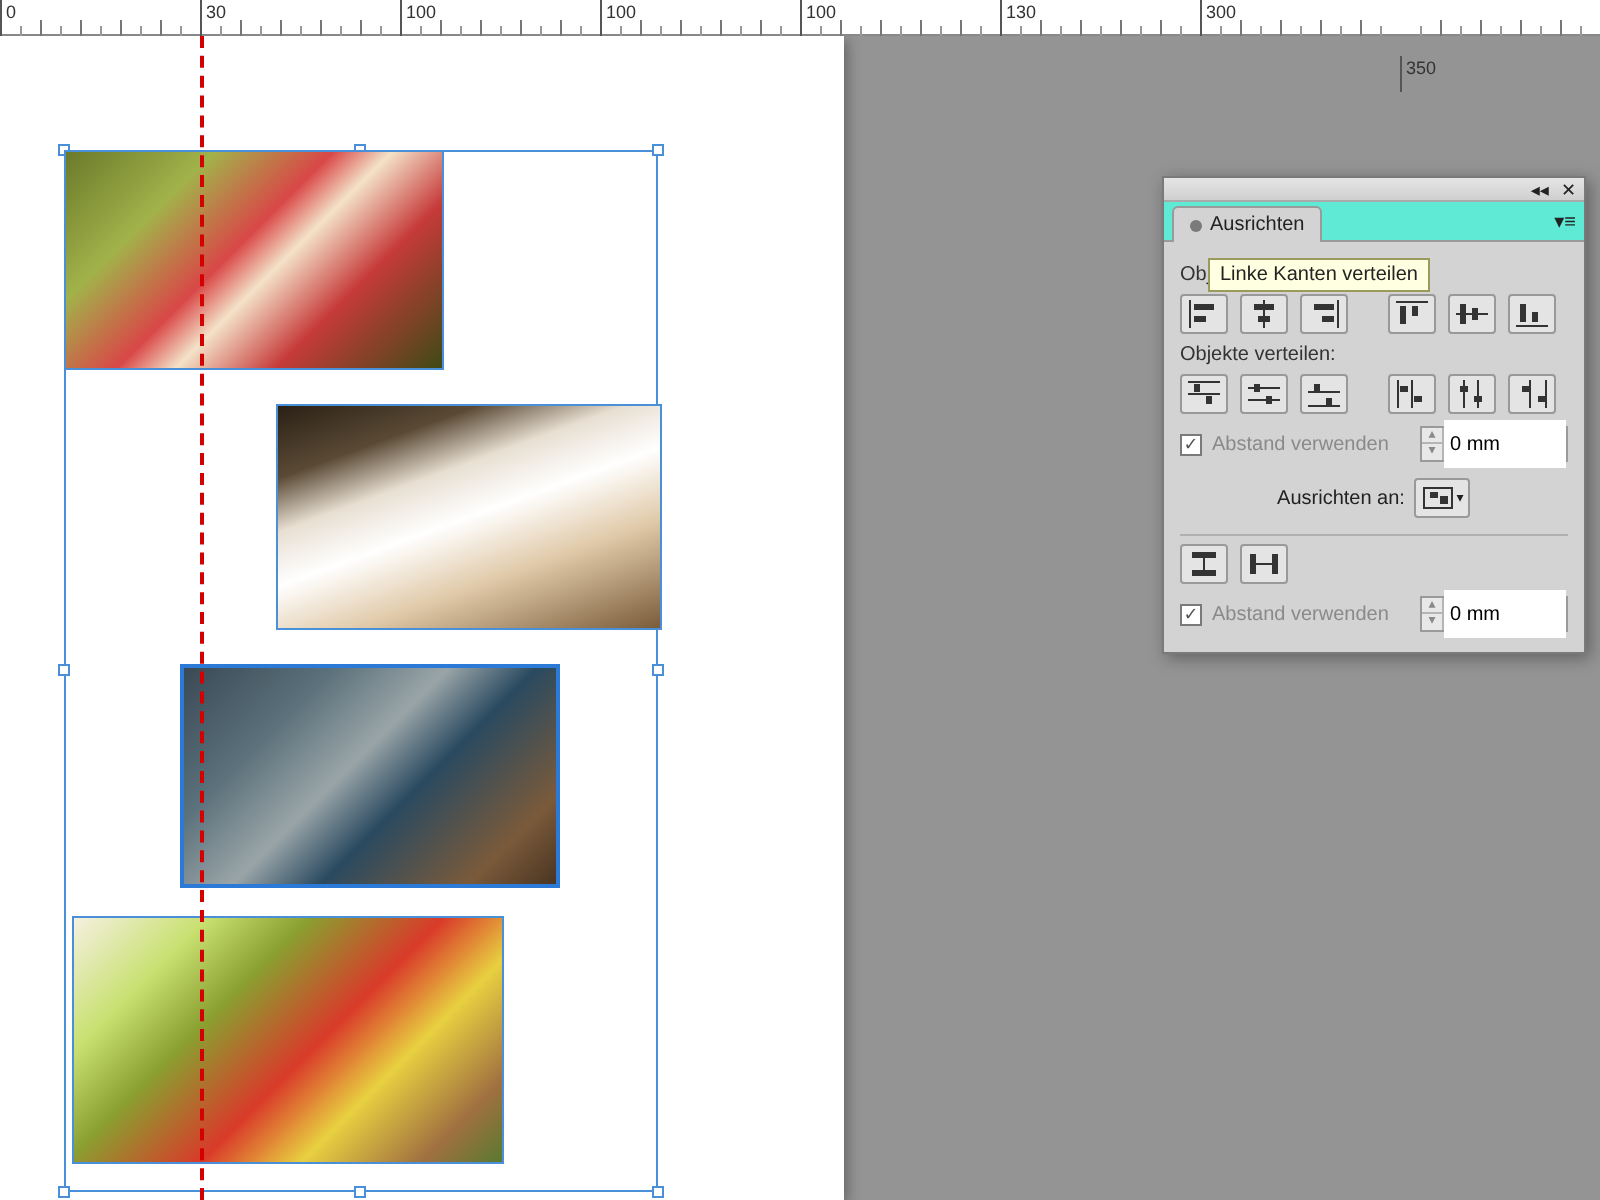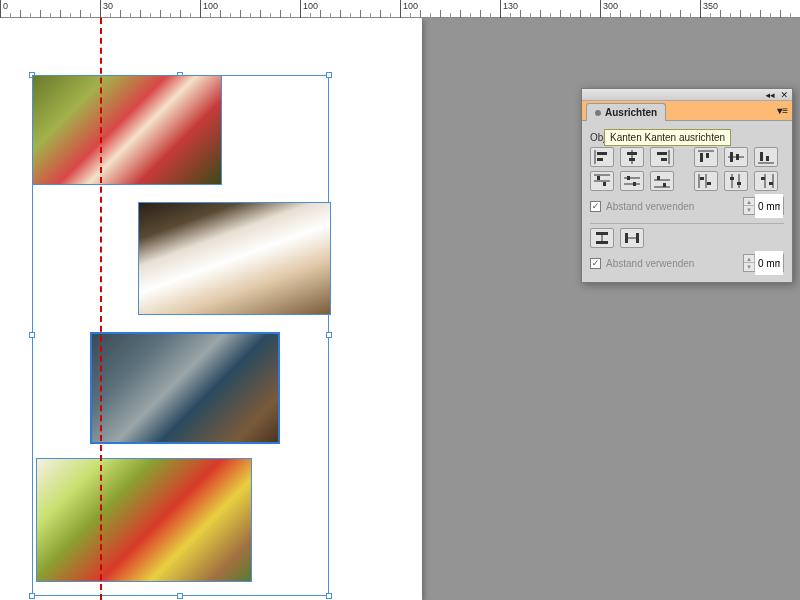--- a/index.html
+++ b/index.html
@@ -29,38 +29,38 @@
 .img-frame .ph { width: 100%; height: 100%; }
 
 .ph1 { background: linear-gradient(135deg,#6a7a2a 0%,#a2b24a 25%,#d94747 45%,#f4e2c8 55%,#c63a3a 72%,#3e4a17 100%); }
 .ph2 { background: linear-gradient(160deg,#2a2015 0%,#5a4a35 20%,#e8dfd2 35%,#fff 50%,#e0c9a8 70%,#7a5c3a 100%); }
 .ph3 { background: linear-gradient(135deg,#3a4a55 0%,#5a707a 25%,#9aa5a8 45%,#2a4a60 60%,#7a5a3a 85%,#4a3522 100%); }
 .ph4 { background: linear-gradient(135deg,#f5f0e0 0%,#c8e070 20%,#8aa030 35%,#d93a2a 55%,#e8d040 70%,#a07040 88%,#5a7a30 100%); }
 
 .panel { position: absolute; top: 70px; left: 581px; width: 212px; background: #d3d3d3; border: 1px solid #7a7a7a; box-shadow: 2px 2px 8px rgba(0,0,0,.35); font-size: 10px; color: #222; z-index: 20; }
 .panel-top { height: 12px; background: linear-gradient(#e5e5e5,#cfcfcf); border-bottom: 1px solid #aaa; display: flex; justify-content: flex-end; align-items: center; gap: 6px; padding: 0 4px; }
 .panel-top span { font-size: 9px; cursor: default; }
-.panel-tabs { display: flex; background: #fdba74; border-bottom: 1px solid #9a9a9a; position: relative; font-weight: bold; }
+.panel-tabs { display: flex; background: #5eead4; border-bottom: 1px solid #9a9a9a; position: relative; }
 .tab { padding: 3px 8px; background: #d3d3d3; border: 1px solid #9a9a9a; border-bottom: none; border-radius: 3px 3px 0 0; margin: 2px 0 -1px 4px; font-size: 10px; display: flex; align-items: center; gap: 4px; }
 .tab-dot { width: 6px; height: 6px; border-radius: 50%; background: #7a7a7a; }
 .panel-menu { margin-left: auto; margin-right: 4px; align-self: center; font-size: 10px; cursor: default; }
 .panel-body { padding: 6px 8px 10px; }
 .section-label { color: #333; margin: 5px 0 4px; }
 .icon-row { display: flex; gap: 6px; margin-bottom: 4px; }
 .ibtn { width: 24px; height: 20px; background: #e4e4e4; border: 1px solid #999; border-radius: 2px; display: flex; align-items: center; justify-content: center; cursor: pointer; position: relative; }
 .ibtn.gap { margin-left: 14px; }
 svg { display: block; }
 .row { display: flex; align-items: center; gap: 5px; margin-top: 6px; }
 .cb { width: 11px; height: 11px; border: 1px solid #7a7a7a; background: #fff; display: inline-flex; align-items: center; justify-content: center; font-size: 9px; color: #555; }
 .disabled { color: #8a8a8a; }
 .num-field { display: inline-flex; align-items: center; border: 1px solid #9a9a9a; background: #fff; height: 18px; }
 .num-field .spin { width: 11px; display: flex; flex-direction: column; border-right: 1px solid #b5b5b5; }
 .num-field .spin div { height: 8px; font-size: 7px; text-align: center; line-height: 8px; background: #e8e8e8; cursor: pointer; }
 .num-field .spin div:first-child { border-bottom: 1px solid #b5b5b5; }
-.num-field input { border: none; width: 28px; height: 16px; font-size: 10px; padding: 12px 3px; outline: none; }
+.num-field input { border: none; width: 61px; height: 16px; font-size: 10px; padding: 12px 3px; outline: none; }
 .align-to { display: flex; align-items: center; justify-content: center; gap: 5px; margin-top: 8px; }
 .tooltip { position: absolute; background: #ffffe1; border: 1px solid #9a9a5a; padding: 2px 5px; font-size: 10px; white-space: nowrap; z-index: 30; top: 40px; left: 22px; }
 .hr { border-top: 1px solid #b0b0b0; margin: 8px 0 4px; }
 </style>
 </head>
 <body>
 
 <div class="ruler-h" id="rulerH">
     <div class="tick major" style="left: 0px;">
       <span>0</span>
@@ -139,21 +139,21 @@
     </div>
     <div class="tick minor" style="left: 610px;"></div>
     <div class="tick med" style="left: 620px;"></div>
     <div class="tick minor" style="left: 630px;"></div>
     <div class="tick med" style="left: 640px;"></div>
     <div class="tick minor" style="left: 650px;"></div>
     <div class="tick med" style="left: 660px;"></div>
     <div class="tick minor" style="left: 670px;"></div>
     <div class="tick med" style="left: 680px;"></div>
     <div class="tick minor" style="left: 690px;"></div>
-    <div class="tick major" style="left: 700px;">
+    <div class="tick major" style="left: 700px; margin-top: 28px;">
       <span>350</span>
     </div>
     <div class="tick minor" style="left: 710px;"></div>
     <div class="tick med" style="left: 720px;"></div>
     <div class="tick minor" style="left: 730px;"></div>
     <div class="tick med" style="left: 740px;"></div>
     <div class="tick minor" style="left: 750px;"></div>
     <div class="tick med" style="left: 760px;"></div>
     <div class="tick minor" style="left: 770px;"></div>
     <div class="tick med" style="left: 780px;"></div>
@@ -200,21 +200,21 @@
       <div class="tab">
         <span class="tab-dot"></span>
         <span>Ausrichten</span>
       </div>
       <span class="panel-menu">▾≡</span>
     </div>
     <div class="panel-body">
 
       <div class="section-label">Objekte ausrichten:</div>
       <div class="icon-row" id="alignRow">
-        <div class="tooltip">Kanten Kanten ausrichten</div>
+        <div class="tooltip">Linke Kanten verteilen</div>
       <div class="ibtn">
             <svg width="16" height="14">
               <line stroke="#333" stroke-width="1" x1="1" y1="0" x2="1" y2="14"></line>
               <rect x="3" y="2" width="10" height="3" fill="#333"></rect>
               <rect x="3" y="8" width="6" height="3" fill="#333"></rect>
             </svg>
           </div>
           <div class="ibtn">
             <svg width="16" height="14">
               <line stroke="#333" stroke-width="1" x1="8" y1="0" x2="8" y2="14"></line>
@@ -245,20 +245,21 @@
           </div>
           <div class="ibtn">
             <svg width="16" height="14">
               <line stroke="#333" stroke-width="1" x1="0" y1="13" x2="16" y2="13"></line>
               <rect x="2" y="2" width="3" height="9" fill="#333"></rect>
               <rect x="8" y="6" width="3" height="5" fill="#333"></rect>
             </svg>
           </div>
         </div>
 
+      <div class="section-label">Objekte verteilen:</div>
       <div class="icon-row" id="distRow">
           <div class="ibtn">
             <svg width="16" height="14">
               <line stroke="#333" stroke-width="1" x1="0" y1="1" x2="16" y2="1"></line>
               <line stroke="#333" stroke-width="1" x1="0" y1="7" x2="16" y2="7"></line>
               <rect x="3" y="2" width="3" height="4" fill="#333"></rect>
               <rect x="9" y="8" width="3" height="4" fill="#333"></rect>
             </svg>
           </div>
           <div class="ibtn">
@@ -309,20 +310,31 @@
         <span style="flex:1"></span>
         <span class="num-field">
           <span class="spin">
               <div>▴</div>
               <div>▾</div>
             </span>
           <input value="0 mm" style="">
         </span>
       </div>
 
+      <div class="align-to">
+        <span>Ausrichten an:</span>
+        <span class="ibtn" style="width:28px">
+          <svg width="16" height="12">
+              <rect x="1" y="1" width="14" height="10" fill="none" stroke="#333"></rect>
+              <rect x="4" y="3" width="4" height="3" fill="#333"></rect>
+              <rect x="9" y="5" width="4" height="4" fill="#333"></rect>
+            </svg>
+          <span style="font-size:7px;margin-left:1px">▾</span>
+        </span>
+      </div>
 
       <div class="hr"></div>
 
       <div class="icon-row" id="spaceRow">
           <div class="ibtn">
             <svg width="16" height="14">
               <rect x="2" y="1" width="12" height="3" fill="#333"></rect>
               <rect x="2" y="10" width="12" height="3" fill="#333"></rect>
               <line stroke="#333" stroke-width="1" x1="8" y1="4" x2="8" y2="10"></line>
             </svg>

